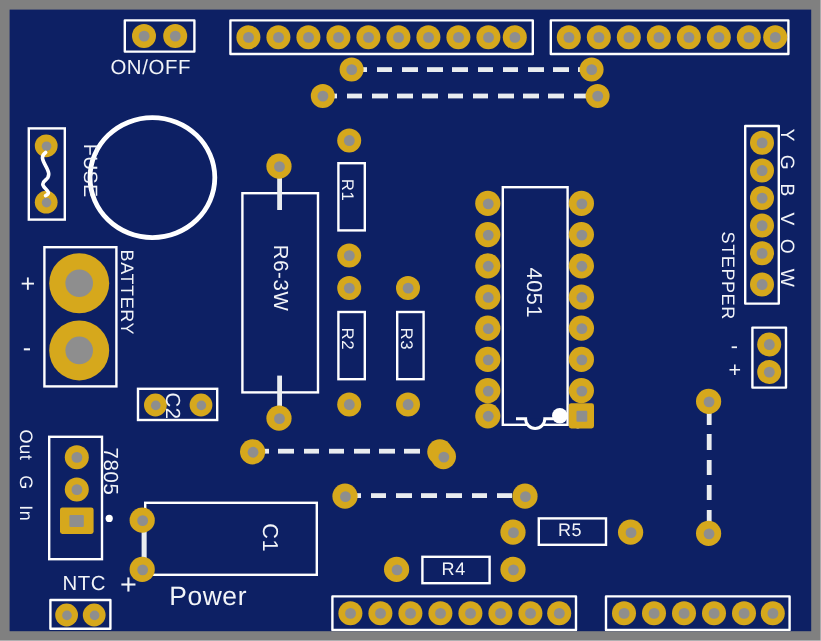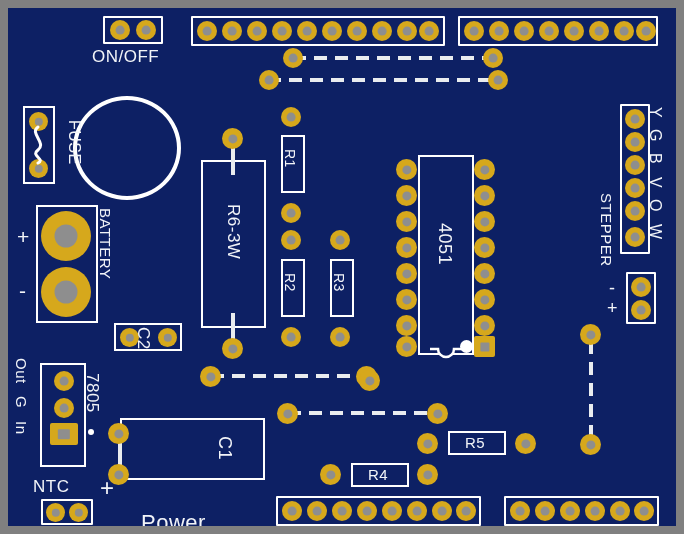--- a/index.html
+++ b/index.html
@@ -100,21 +100,21 @@
     border: 4px solid #ffffff;
     border-radius: 50%;
     box-sizing: border-box;
     background: transparent;
   }
   .dot-mark {
     position: absolute;
     border-radius: 50%;
     background: #ffffff;
   }
-  .brand-power { font-size: 22px; margin-top: 26px; }
+  .brand-power { font-size: 22px; }
   .brand-auto  { font-size: 31px; }
 </style>
 </head>
 <body>
 
 <div id="board-frame">
   <div id="pcb">
 
     <div class="hdr-frame" style="left:95px; top:8px; width:60px; height:28px;"></div>
     <div class="pad" style="left:102px; top:12px; width:20px; height:20px;"></div>
@@ -261,21 +261,21 @@
     <div class="outline" style="left:32px; top:355px; width:46px; height:104px;"></div>
     <div class="pad" style="left:46px; top:363px; width:20px; height:20px;"></div>
     <div class="pad" style="left:46px; top:390px; width:20px; height:20px;"></div>
     <div class="pad sq" style="left:42px; top:415px; width:28px; height:22px;"></div>
     <div class="dot-mark" style="left:80px; top:421px; width:6px; height:6px;"></div>
     <div class="silk rot90" style="left:93px; top:365px; font-size:17px;">7805</div>
     <div class="silk rot90" style="left:21px; top:350px; font-size:15px;">Out</div>
     <div class="silk rot90" style="left:21px; top:388px; font-size:15px;">G</div>
     <div class="silk rot90" style="left:21px; top:413px; font-size:15px;">In</div>
 
-    <div class="silk" style="left:25px; top:470px; font-size:17px;text-align:center;">NTC</div>
+    <div class="silk" style="left:44px; top:470px; font-size:17px;text-align:center;">NTC</div>
     <div class="hdr-frame" style="left:33px; top:491px; width:52px; height:26px;"></div>
     <div class="pad" style="left:38px; top:495px; width:19px; height:19px;"></div>
     <div class="pad" style="left:61px; top:495px; width:19px; height:19px;"></div>
 
     <div class="outline" style="left:112px; top:410px; width:145px; height:62px;"></div>
     <div class="trace vert solid" style="left:110px; top:424px; height:44px;"></div>
     <div class="pad" style="left:100px; top:415px; width:21px; height:21px;"></div>
     <div class="pad" style="left:100px; top:456px; width:21px; height:21px;"></div>
     <div class="silk rot90" style="left:226px; top:428px; font-size:18px;">C1</div>
     <div class="silk" style="left:92px; top:468px; font-size:24px;">+</div>

